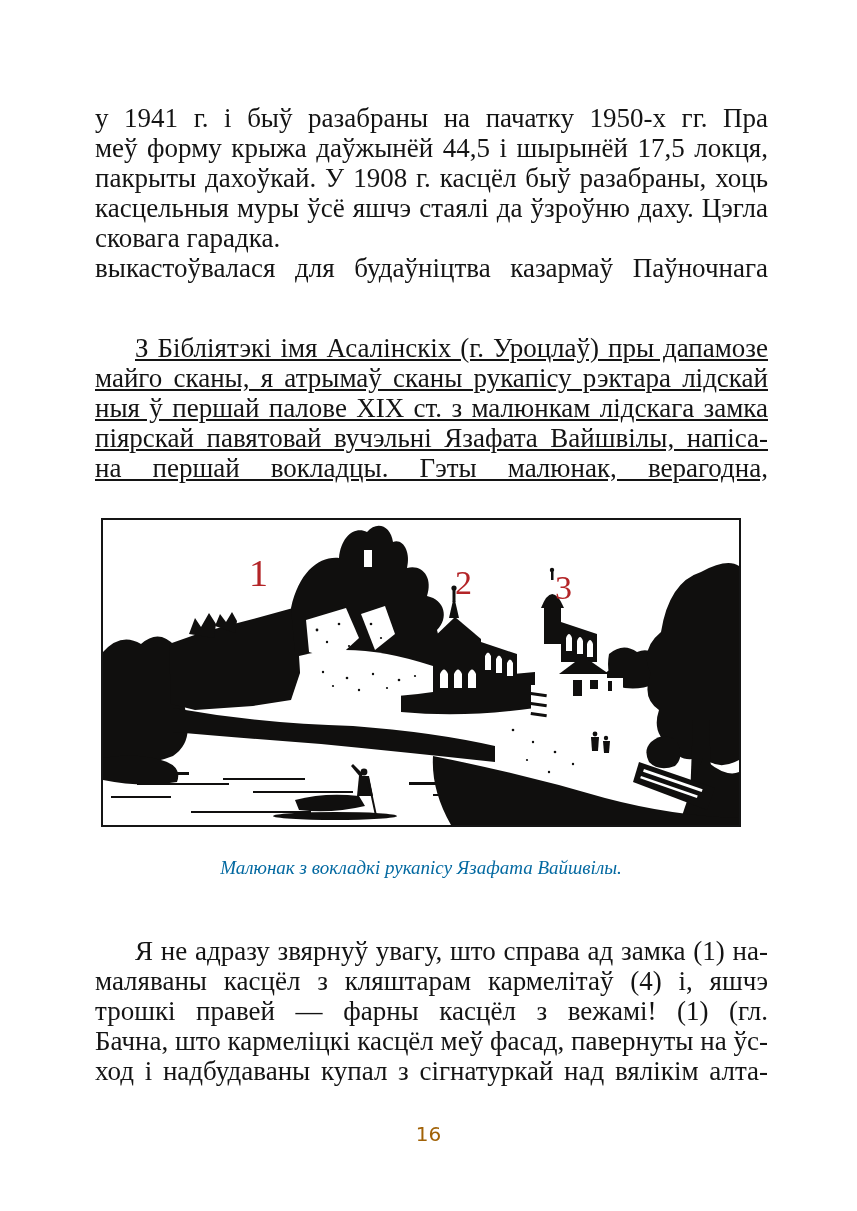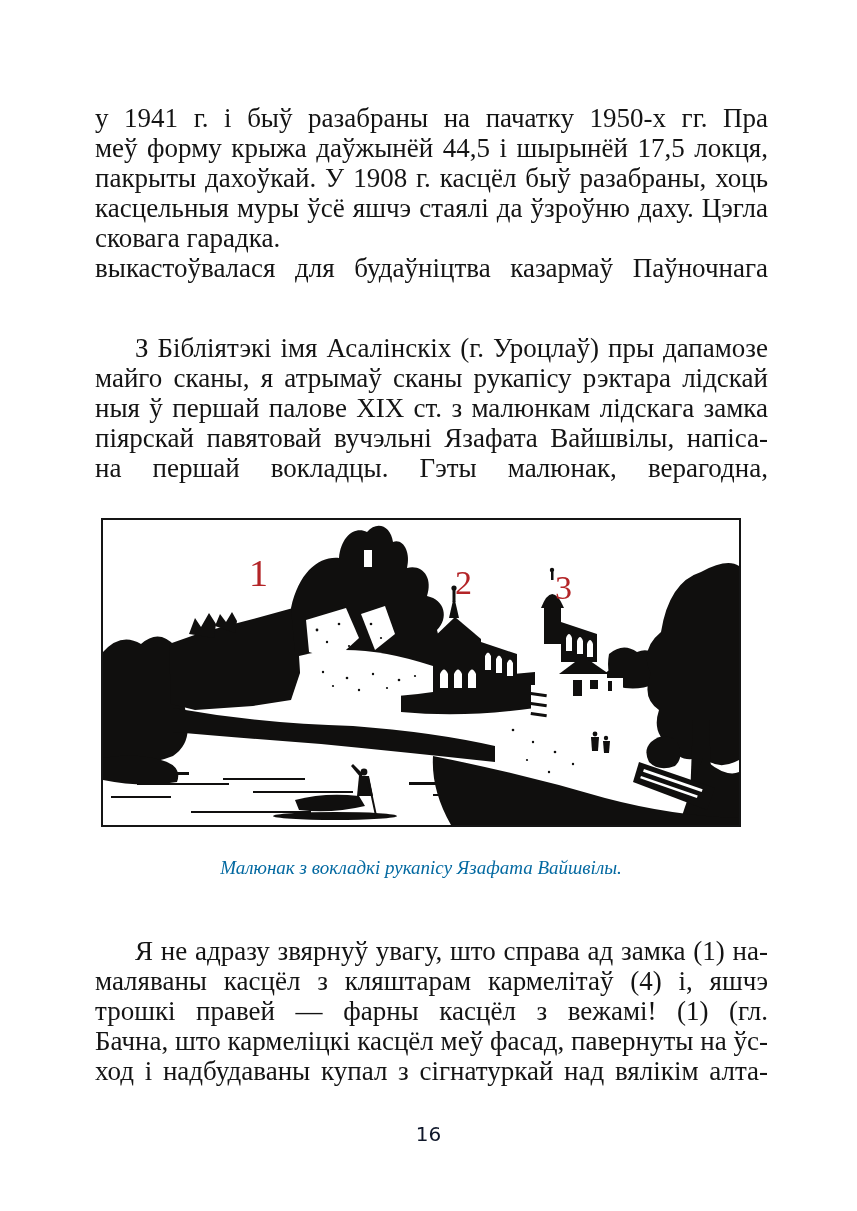--- a/index.html
+++ b/index.html
@@ -22,21 +22,21 @@
     line-height:30px;
     text-align:justify;
     text-align-last:justify;
     -moz-text-align-last:justify;
     overflow:hidden;
     white-space:normal;
   }
   .line.plain { text-align-last:left; -moz-text-align-last:left; }
   .para.indent .line.first { text-indent:40px; }
   #para-1 { top:103px; }
-  #para-2 { top:333px; }
+  #para-2 { top:333px;text-decoration:underline; }
   #para-3 { top:936px; }
 
   #figure-frame {
     position:absolute;
     left:101px; top:518px;
     width:636px; height:305px;
     border:2px solid #151515;
     margin:0;
     background:#ffffff;
     box-sizing:content-box;
@@ -61,21 +61,21 @@
     font-size:19px;
     color:#0369a1;
   }
   #page-number {
     position:absolute;
     left:0; top:1122px;
     width:857px;
     text-align:center;
     font-family:"DejaVu Sans", sans-serif;
     font-size:20px;
-    color:#0f172a;
+    color:#a16207;
   }
 </style>
 </head>
 <body>
 
 <div class="para" id="para-1">
     <div class="line first">у 1941 г. і быў разабраны на пачатку 1950-х гг. Пра касцёл,</div>
     <div class="line">меў форму крыжа даўжынёй 44,5 і шырынёй 17,5 локця,</div>
     <div class="line">пакрыты дахоўкай. У 1908 г. касцёл быў разабраны, хоць</div>
     <div class="line">касцельныя муры ўсё яшчэ стаялі да ўзроўню даху. Цэгла</div>

